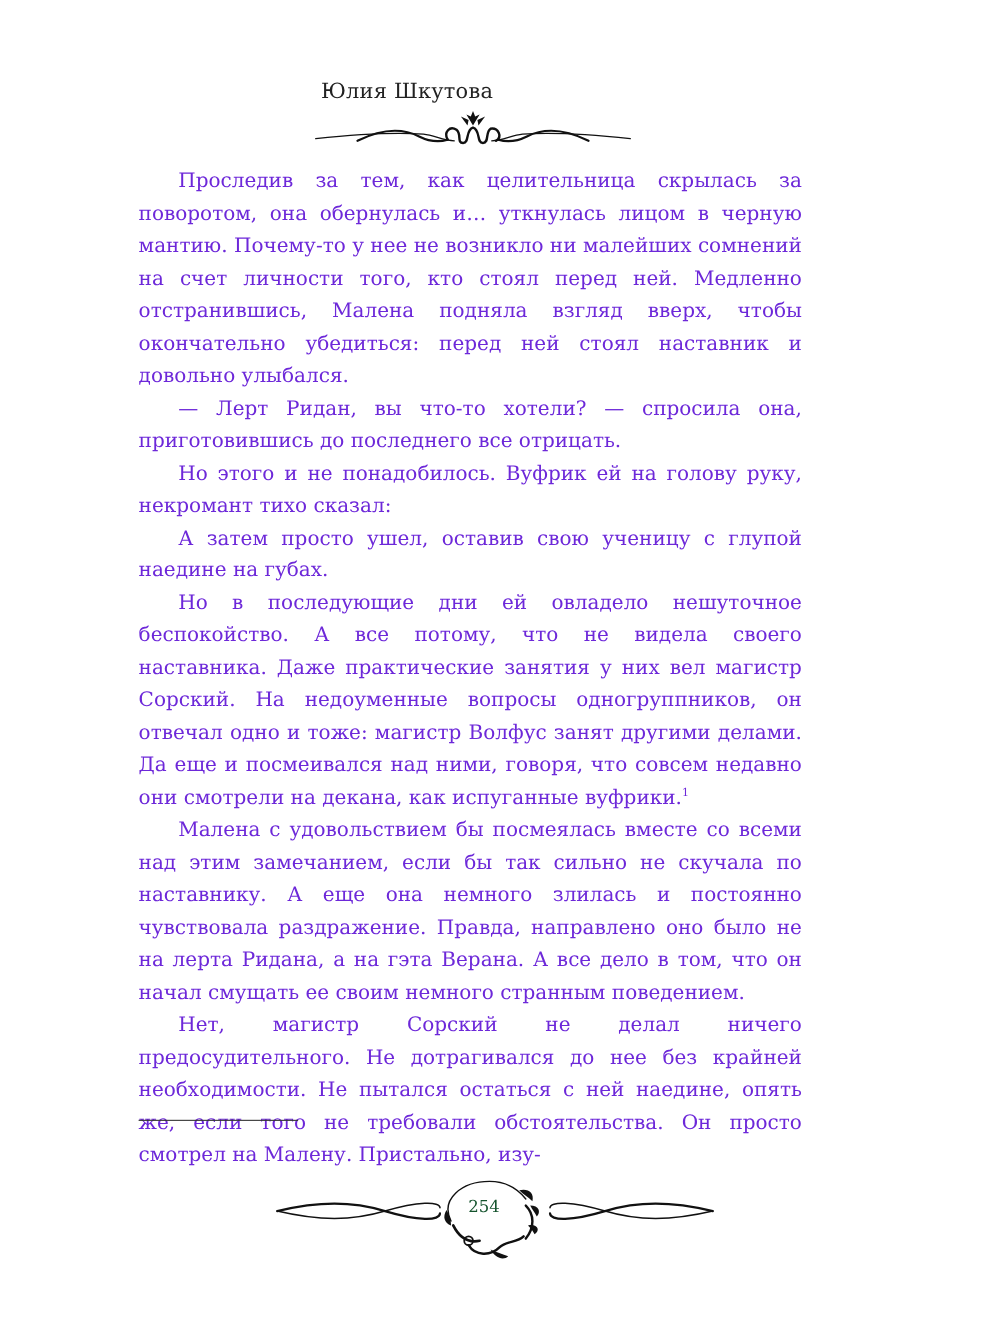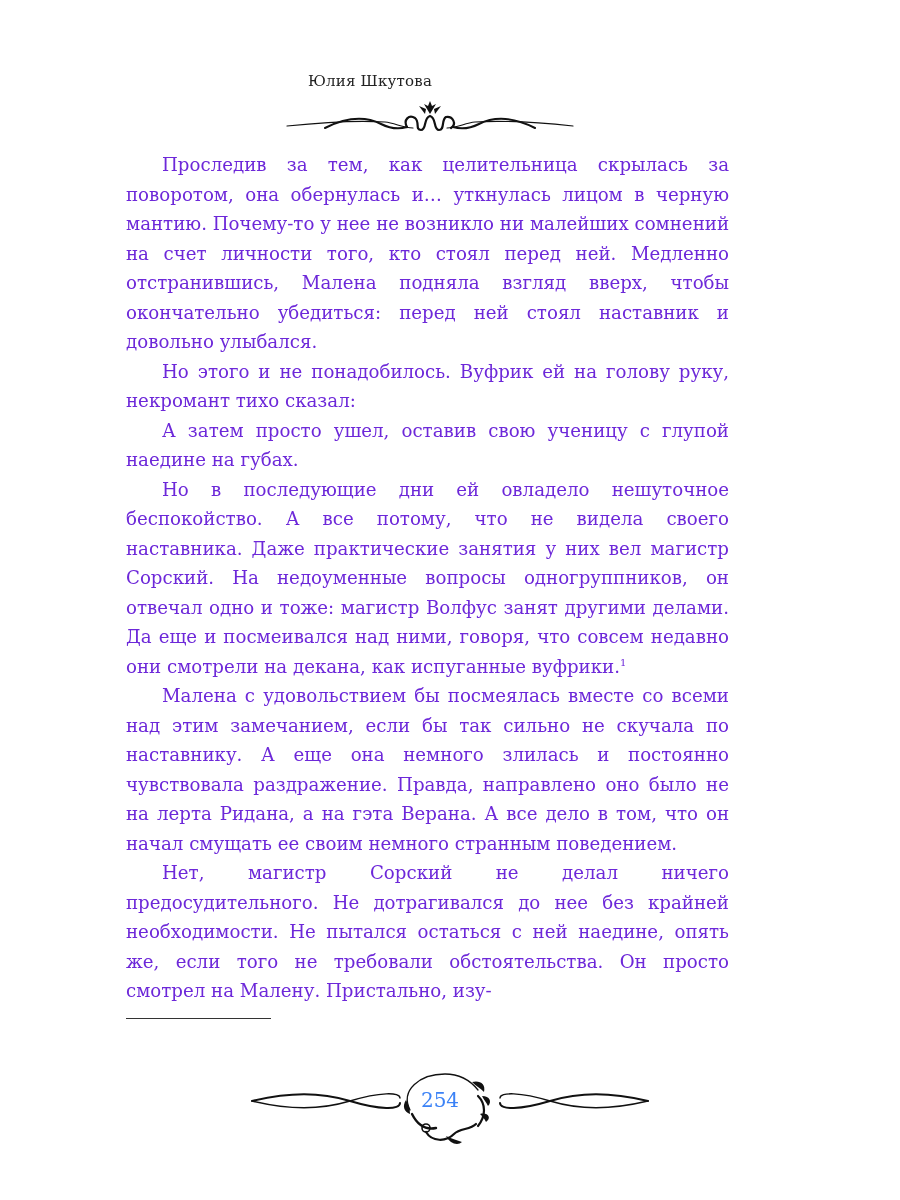--- a/index.html
+++ b/index.html
@@ -1,40 +1,40 @@
 <!DOCTYPE html>
 <html><head>
 <meta charset="utf-8">
 <style>
   html, body { margin: 0; padding: 0; background: #ffffff; }
   body { width: 900px; height: 1200px; position: relative; overflow: hidden; }
   .page { position: absolute; left: 0; top: 0; width: 900px; height: 1200px; background: #fff; }
   .running-head {
     position: absolute; left: 0; width: 740px; top: 72px; text-align: center;
-    font-family: "DejaVu Serif", serif; font-size: 15px; color: #222; letter-spacing: 0.2px;
+    font-family: "DejaVu Serif", serif; font-size: 19px; color: #222; letter-spacing: 0.2px;
   }
   .head-ornament { position: absolute; left: 285px; top: 100px; width: 290px; height: 36px; }
   .body-text {
     position: absolute; left: 126px; top: 150px; width: 603px;
     font-family: "DejaVu Serif", serif; font-size: 18.2px; line-height: 29.5px; color: #6d28d9;
     text-align: justify; hyphens: manual;
   }
   .body-text p { margin: 0; text-indent: 36px; }
   sup.fn-ref { font-size: 10px; vertical-align: 7px; line-height: 0; }
   .fn-rule { position: absolute; left: 126px; top: 1018px; width: 145px; height: 0; border-top: 1px solid #333; }
   .footnote {
     position: absolute; left: 126px; top: 1024px; width: 603px;
     font-family: "DejaVu Serif", serif; font-size: 15.2px; line-height: 22px; color: #222;
     text-align: justify;
   }
   .footnote .fn-num { display: inline-block; width: 18px; font-size: 10px; vertical-align: 5px; margin-left: 36px; margin-right: 8px; text-align: center; }
   .folio-ornament { position: absolute; left: 250px; top: 1070px; width: 400px; height: 80px; }
   .folio-num {
     position: absolute; left: 400px; top: 1088px; width: 80px; text-align: center;
-    font-family: "DejaVu Serif", serif; font-size: 20px; color: #3b82f6;
+    font-family: "DejaVu Serif", serif; font-size: 15px; color: #14532d;
   }
 </style>
 </head>
 <body>
 
 <div class="page">
 
   <div class="running-head">Юлия Шкутова</div>
 
   <svg class="head-ornament" viewBox="0 0 290 36">
@@ -47,20 +47,21 @@
     </g>
     <g fill="#111">
       <path d="M145 14 L139 4 L143 6 L145 1 L147 6 L151 4 Z"></path>
       <path d="M140 14 L134 6 L141 9 Z"></path>
       <path d="M150 14 L156 6 L149 9 Z"></path>
     </g>
   </svg>
 
   <div class="body-text">
     <p>Проследив за тем, как целительница скрылась за поворотом, она обернулась и… уткнулась лицом в черную мантию. Почему-то у нее не возникло ни малейших сомнений на счет личности того, кто стоял перед ней. Медленно отстранившись, Малена подняла взгляд вверх, чтобы окончательно убедиться: перед ней стоял наставник и довольно улыбался.</p>
+    <p>— Лерт Ридан, вы что-то хотели? — спросила она, приготовившись до последнего все отрицать.</p>
     <p>Но этого и не понадобилось. Вуфрик ей на голову руку, некромант тихо сказал:</p>
     <p>А затем просто ушел, оставив свою ученицу с глупой наедине на губах.</p>
     <p><span>Но в последующие дни ей овладело нешуточное беспокойство. А все потому, что не видела своего наставника. Даже практические занятия у них вел магистр Сорский. На недоуменные вопросы одногруппников, он отвечал одно и тоже: магистр Волфус занят другими делами. Да еще и посмеивался над ними, говоря, что совсем недавно они смотрели на декана, как испуганные вуфрики.</span><sup class="fn-ref">1</sup></p>
     <p>Малена с удовольствием бы посмеялась вместе со всеми над этим замечанием, если бы так сильно не скучала по наставнику. А еще она немного злилась и постоянно чувствовала раздражение. Правда, направлено оно было не на лерта Ридана, а на гэта Верана. А все дело в том, что он начал смущать ее своим немного странным поведением.</p>
     <p>Нет, магистр Сорский не делал ничего предосудительного. Не дотрагивался до нее без крайней необходимости. Не пытался остаться с ней наедине, опять же, если того не требовали обстоятельства. Он просто смотрел на Малену. Пристально, изу-</p>
   </div>
 
   <div class="fn-rule"></div>
 
 

